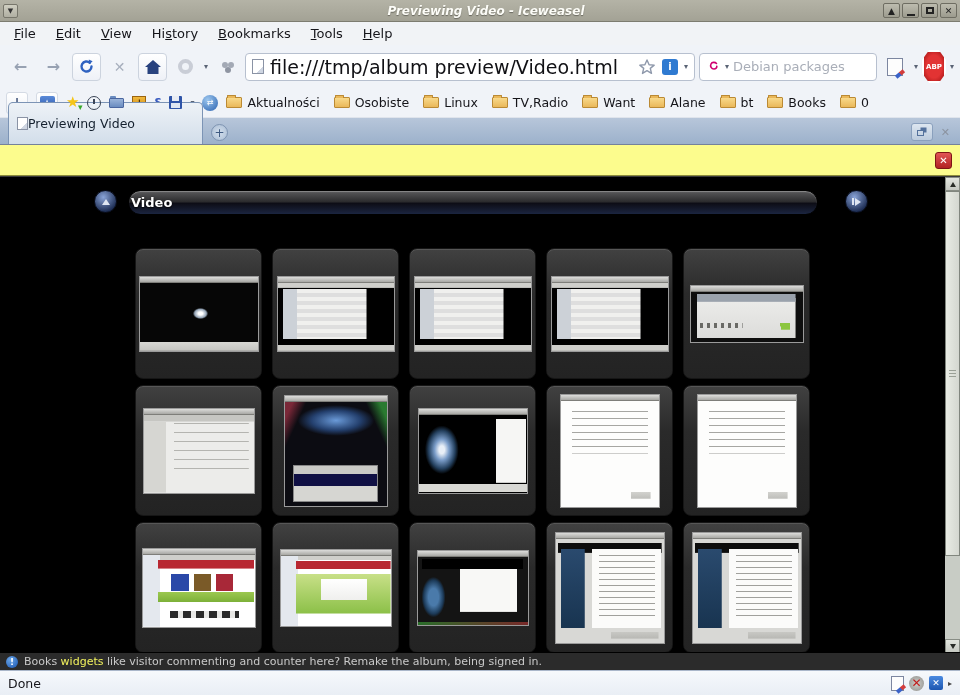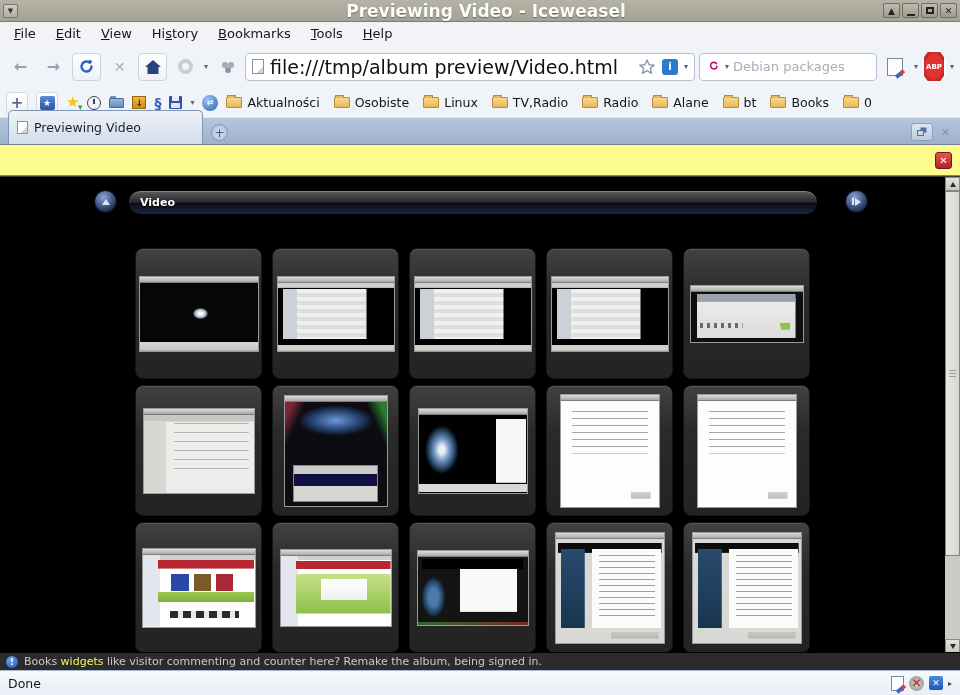--- a/index.html
+++ b/index.html
@@ -4,22 +4,22 @@
 <style>
   * { box-sizing: border-box; margin: 0; padding: 0; }
   html,body { width: 960px; height: 695px; overflow: hidden; }
   body { font-family: "DejaVu Sans", sans-serif; background: #000; }
 
   
   .titlebar { height:22px; background:linear-gradient(#b4b3a6,#a3a295); border-bottom:1px solid #7d7c70;
     display:flex; align-items:center; padding:0 3px; position:relative; }
   .win-menu { width:15px; height:14px; background:linear-gradient(#cfcec1,#b0afa2); border:1px solid #77766b;
     display:flex; align-items:center; justify-content:center; font-size:7px; color:#333; border-radius:2px;}
-  .win-title { position:absolute; left:12px; right:0; text-align:center; font-size:17px; font-weight:bold;
-    color:#fdfdf8; text-shadow:0 1px 1px #6b6a60; pointer-events:none;}
+  .win-title { position:absolute; left:12px; right:0; text-align:center; font-size:12px; font-weight:bold;
+    color:#fdfdf8; text-shadow:0 1px 1px #6b6a60; pointer-events:none;font-style:italic;}
   .win-btns { margin-left:auto; display:flex; gap:2px; }
   .win-btn { width:17px; height:15px; background:linear-gradient(#bdbcaf,#9c9b8e); border:1px solid #6e6d62;
     border-radius:2px; display:flex; align-items:center; justify-content:center; font-size:9px; color:#222; }
   .glyph-min { width:8px; height:2px; background:#222; margin-top:8px; }
   .glyph-max { width:8px; height:7px; border:2px solid #222; }
 
   
   .menubar { height:23px; background:#f1f3f6; display:flex; align-items:center; padding-left:4px; }
   .menu-item { font-size:13px; color:#15151a; padding:2px 10px; }
   .menu-item .accel { text-decoration:underline; }
@@ -77,23 +77,23 @@
   .bm-folder { display:flex; align-items:center; gap:5px; }
   .folder-icon { width:16px; height:11px; background:linear-gradient(#f8d98a,#eab85a); border:1px solid #bb8a34;
     border-radius:1px; position:relative; flex:none;}
   .folder-icon::before { content:""; position:absolute; top:-3px; left:0; width:7px; height:2px;
     background:#eab85a; border:1px solid #bb8a34; border-bottom:none; border-radius:1px 1px 0 0;}
   .bm-label { color:#15151a; }
 
   
   .tabbar { height:27px; background:linear-gradient(#b7c6da,#9cb1cb); border-bottom:1px solid #74819b;
     display:flex; align-items:flex-end; padding:0 4px; }
-  .tab { width:195px; height:34px; margin-left:4px; background:linear-gradient(#eef2f7,#d2deea);
+  .tab { width:195px; height:42px; margin-left:4px; background:linear-gradient(#eef2f7,#d2deea);
     border:1px solid #7c94b5; border-bottom:none; border-radius:5px 5px 0 0; display:flex; align-items:center;
-    gap:6px; padding:0 8px; }
+    padding:0 8px; }
   .tab-label { font-size:12.5px; color:#14202e; white-space:nowrap; overflow:hidden;}
   .newtab-btn { width:17px; height:17px; border-radius:50%; background:radial-gradient(#d3dfec,#aabdd4);
     border:1px solid #7e94b2; color:#3e5a82; font-size:12px; line-height:1; display:flex; align-items:center;
     justify-content:center; margin:0 0 3px 8px; }
   .tabbar-right { margin-left:auto; display:flex; align-items:center; gap:8px; padding-bottom:3px; }
   .alltabs-btn { width:22px; height:18px; border:1px solid #8aa0bd; border-radius:3px;
     background:linear-gradient(#dde6f0,#bccbdd); display:flex; align-items:center; justify-content:center;}
   .alltabs-glyph { width:7px; height:6px; border:1.5px solid #54719c; box-shadow:3px -3px 0 -0.5px #54719c; margin:2px 3px 0 0;}
   .closetab-btn { font-size:11px; color:#8b93a0; font-weight:bold; padding-right:6px;}
 
@@ -115,21 +115,21 @@
   .next-circle { right:77px; }
   .tri-up { width:0; height:0; border-left:4px solid transparent; border-right:4px solid transparent;
     border-bottom:6px solid #dfe6f2; }
   .bar-v { width:2px; height:7px; background:#dfe6f2; }
   .tri-right { width:0; height:0; border-top:4px solid transparent; border-bottom:4px solid transparent;
     border-left:6px solid #dfe6f2; }
   .title-pill { position:absolute; left:128px; right:127px; top:13px; height:25px; border-radius:13px;
     border:1px solid #000;
     background:linear-gradient(#5a5a5c, #2c2c2e 46%, #0d0d16 54%, #1b2540);
     box-shadow:inset 0 1px 1px rgba(255,255,255,0.3); display:flex; align-items:center; }
-  .pill-title { font-size:11px; font-weight:bold; color:#fff; padding-left:11px; text-shadow:0 1px 2px #000; }
+  .pill-title { font-size:13px; font-weight:bold; color:#fff; padding-left:2px; text-shadow:0 1px 2px #000; }
 
   .grid { position:absolute; left:135px; top:71px; width:676px; display:flex; flex-wrap:wrap; column-gap:10px; row-gap:6px; }
   .card { width:127px; height:131px; border-radius:8px; border:1px solid #161616;
     background:linear-gradient(#414141,#2a2a2a 35%, #232323); box-shadow:inset 0 1px 0 #575757;
     display:flex; align-items:center; justify-content:center; }
 
   .shot { position:relative; border:1px solid #9a9a9a; background-repeat:no-repeat; overflow:hidden;}
   .shot::before { content:""; position:absolute; top:0; left:0; right:0; height:5px;
     background:linear-gradient(#dcdcda,#a8a8a4); border-bottom:1px solid #7e7e7a; }
 
@@ -372,21 +372,21 @@
       <span class="bm-folder">
         <span class="folder-icon"></span>
         <span class="bm-label">Linux</span>
       </span>
       <span class="bm-folder">
         <span class="folder-icon"></span>
         <span class="bm-label">TV,Radio</span>
       </span>
       <span class="bm-folder">
         <span class="folder-icon"></span>
-        <span class="bm-label">Radio</span>
+        <span class="bm-label">Want</span>
       </span>
       <span class="bm-folder">
         <span class="folder-icon"></span>
         <span class="bm-label">Alane</span>
       </span>
       <span class="bm-folder">
         <span class="folder-icon"></span>
         <span class="bm-label">bt</span>
       </span>
       <span class="bm-folder">

